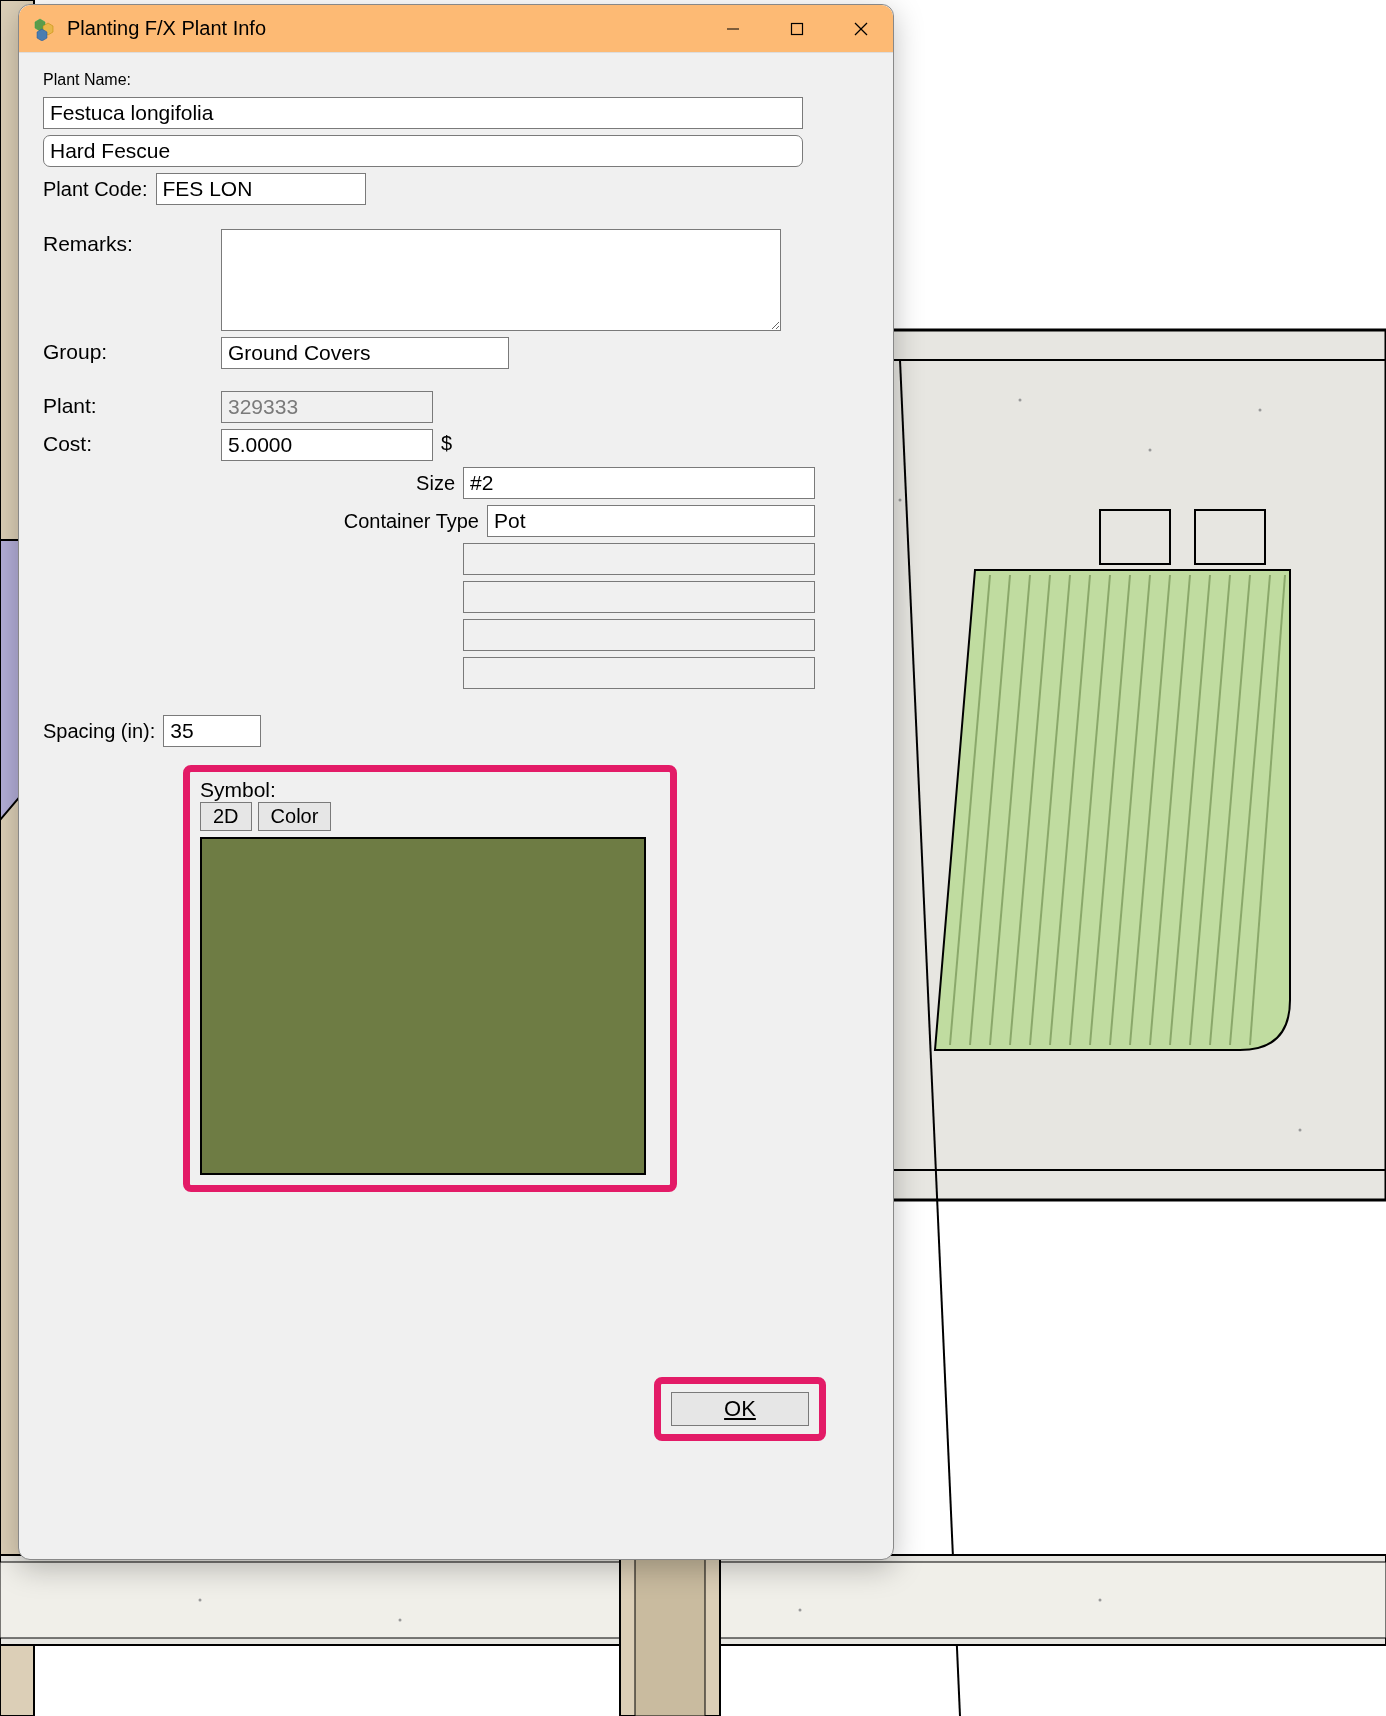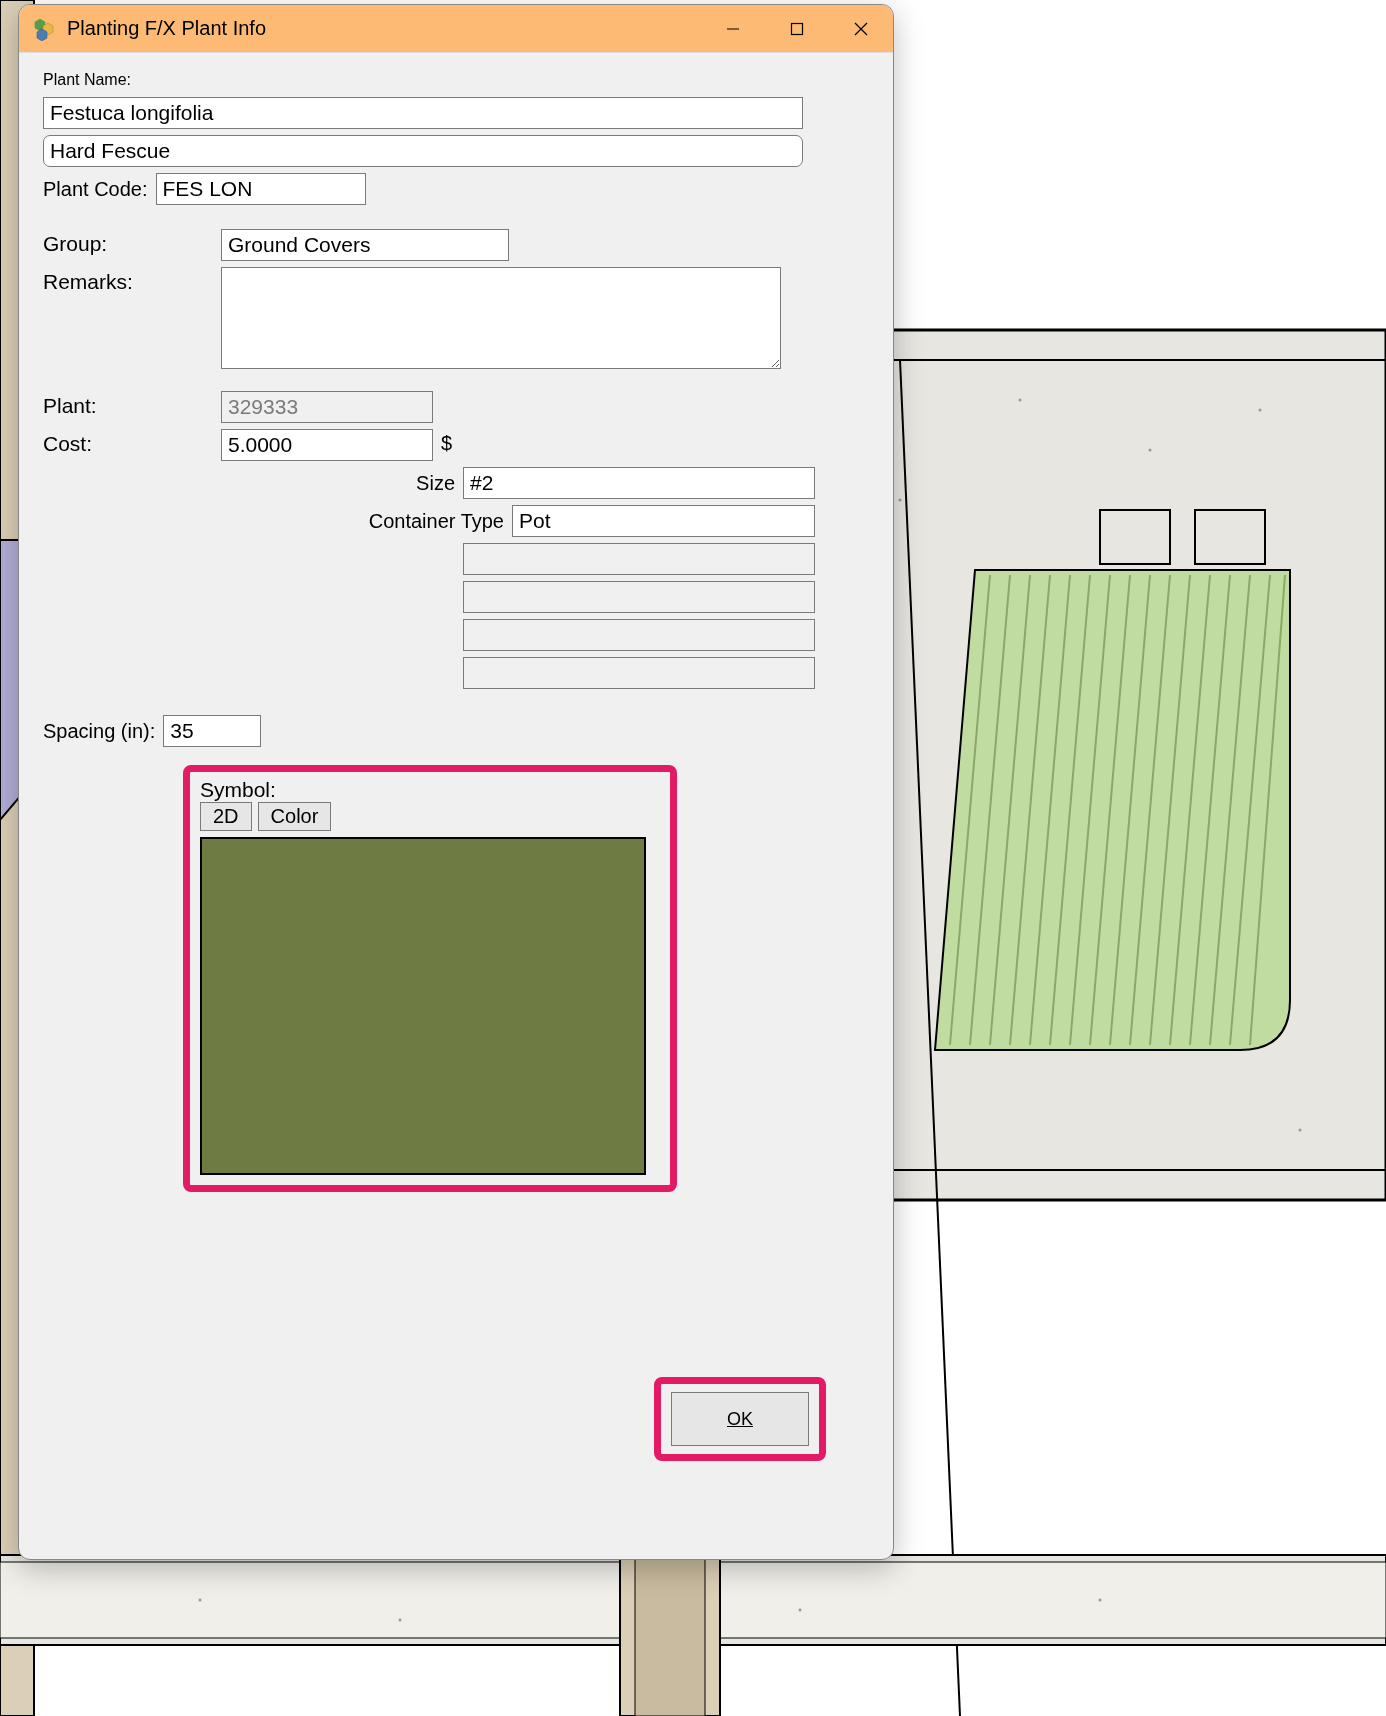--- a/index.html
+++ b/index.html
@@ -131,24 +131,24 @@
   }
 
   .ok-wrap {
     position: absolute;
     left: 635px;
     top: 1372px;
     padding: 8px 10px;
   }
   .ok-btn {
     width: 138px;
-    height: 54px;
+    height: 34px;
     background: #e6e6e6;
     border: 1px solid #7a7a7a;
-    font-size: 18px;
+    font-size: 22px;
     font-family: inherit;
     text-decoration: underline;
   }
 </style>
 </head>
 <body>
 
 <svg class="bg-canvas" viewBox="0 0 1386 1716" preserveAspectRatio="none">
 
   <rect x="0" y="0" width="1386" height="1716" fill="#ffffff"></rect>
@@ -245,27 +245,27 @@
     <div class="label">Plant Name:</div>
     <input class="text-input" style="width: 760px; display: block; margin-bottom: 6px;" value="Festuca longifolia">
     <input class="text-input" style="width: 760px; display: block; margin-bottom: 6px; border-radius: 7px;" value="Hard Fescue">
 
     <div style="display:flex; align-items:center; gap:8px; margin-bottom:24px;">
       <span>Plant Code:</span>
       <input class="text-input" style="width: 210px;" value="FES LON">
     </div>
 
     <div class="row">
+      <div class="col-label">Remarks:</div>
+      <textarea class="text-input" style="width: 560px; height: 102px;"></textarea>
+    </div>
+
+    <div class="row">
       <div class="col-label">Group:</div>
       <input class="text-input" style="width: 288px;" value="Ground Covers">
-    </div>
-
-    <div class="row">
-      <div class="col-label">Remarks:</div>
-      <textarea class="text-input" style="width: 560px; height: 102px;"></textarea>
     </div>
 
     <div style="height:16px;"></div>
 
     <div class="row">
       <div class="col-label">Plant:</div>
       <input class="text-input readonly" readonly="" style="width: 212px;" value="329333">
     </div>
 
     <div class="row">
@@ -273,21 +273,21 @@
       <input class="text-input" style="width: 212px;" value="5.0000">
       <span style="margin-left:8px; padding-top:3px;">$</span>
     </div>
 
     <div style="display:flex; justify-content:flex-end; align-items:center; gap:8px; margin-bottom:6px; width:772px;">
       <span>Size</span>
       <input class="text-input" style="width: 352px;" value="#2">
     </div>
     <div style="display:flex; justify-content:flex-end; align-items:center; gap:8px; margin-bottom:6px; width:772px;">
       <span>Container Type</span>
-      <input class="text-input" style="width: 303px;" value="Pot">
+      <input class="text-input" style="width: 328px;" value="Pot">
     </div>
     <div style="display:flex; justify-content:flex-end; margin-bottom:6px; width:772px;">
       <input class="text-input readonly" readonly="" style="width: 352px;" value="">
     </div>
     <div style="display:flex; justify-content:flex-end; margin-bottom:6px; width:772px;">
       <input class="text-input readonly" readonly="" style="width: 352px;" value="">
     </div>
     <div style="display:flex; justify-content:flex-end; margin-bottom:6px; width:772px;">
       <input class="text-input readonly" readonly="" style="width: 352px;" value="">
     </div>

